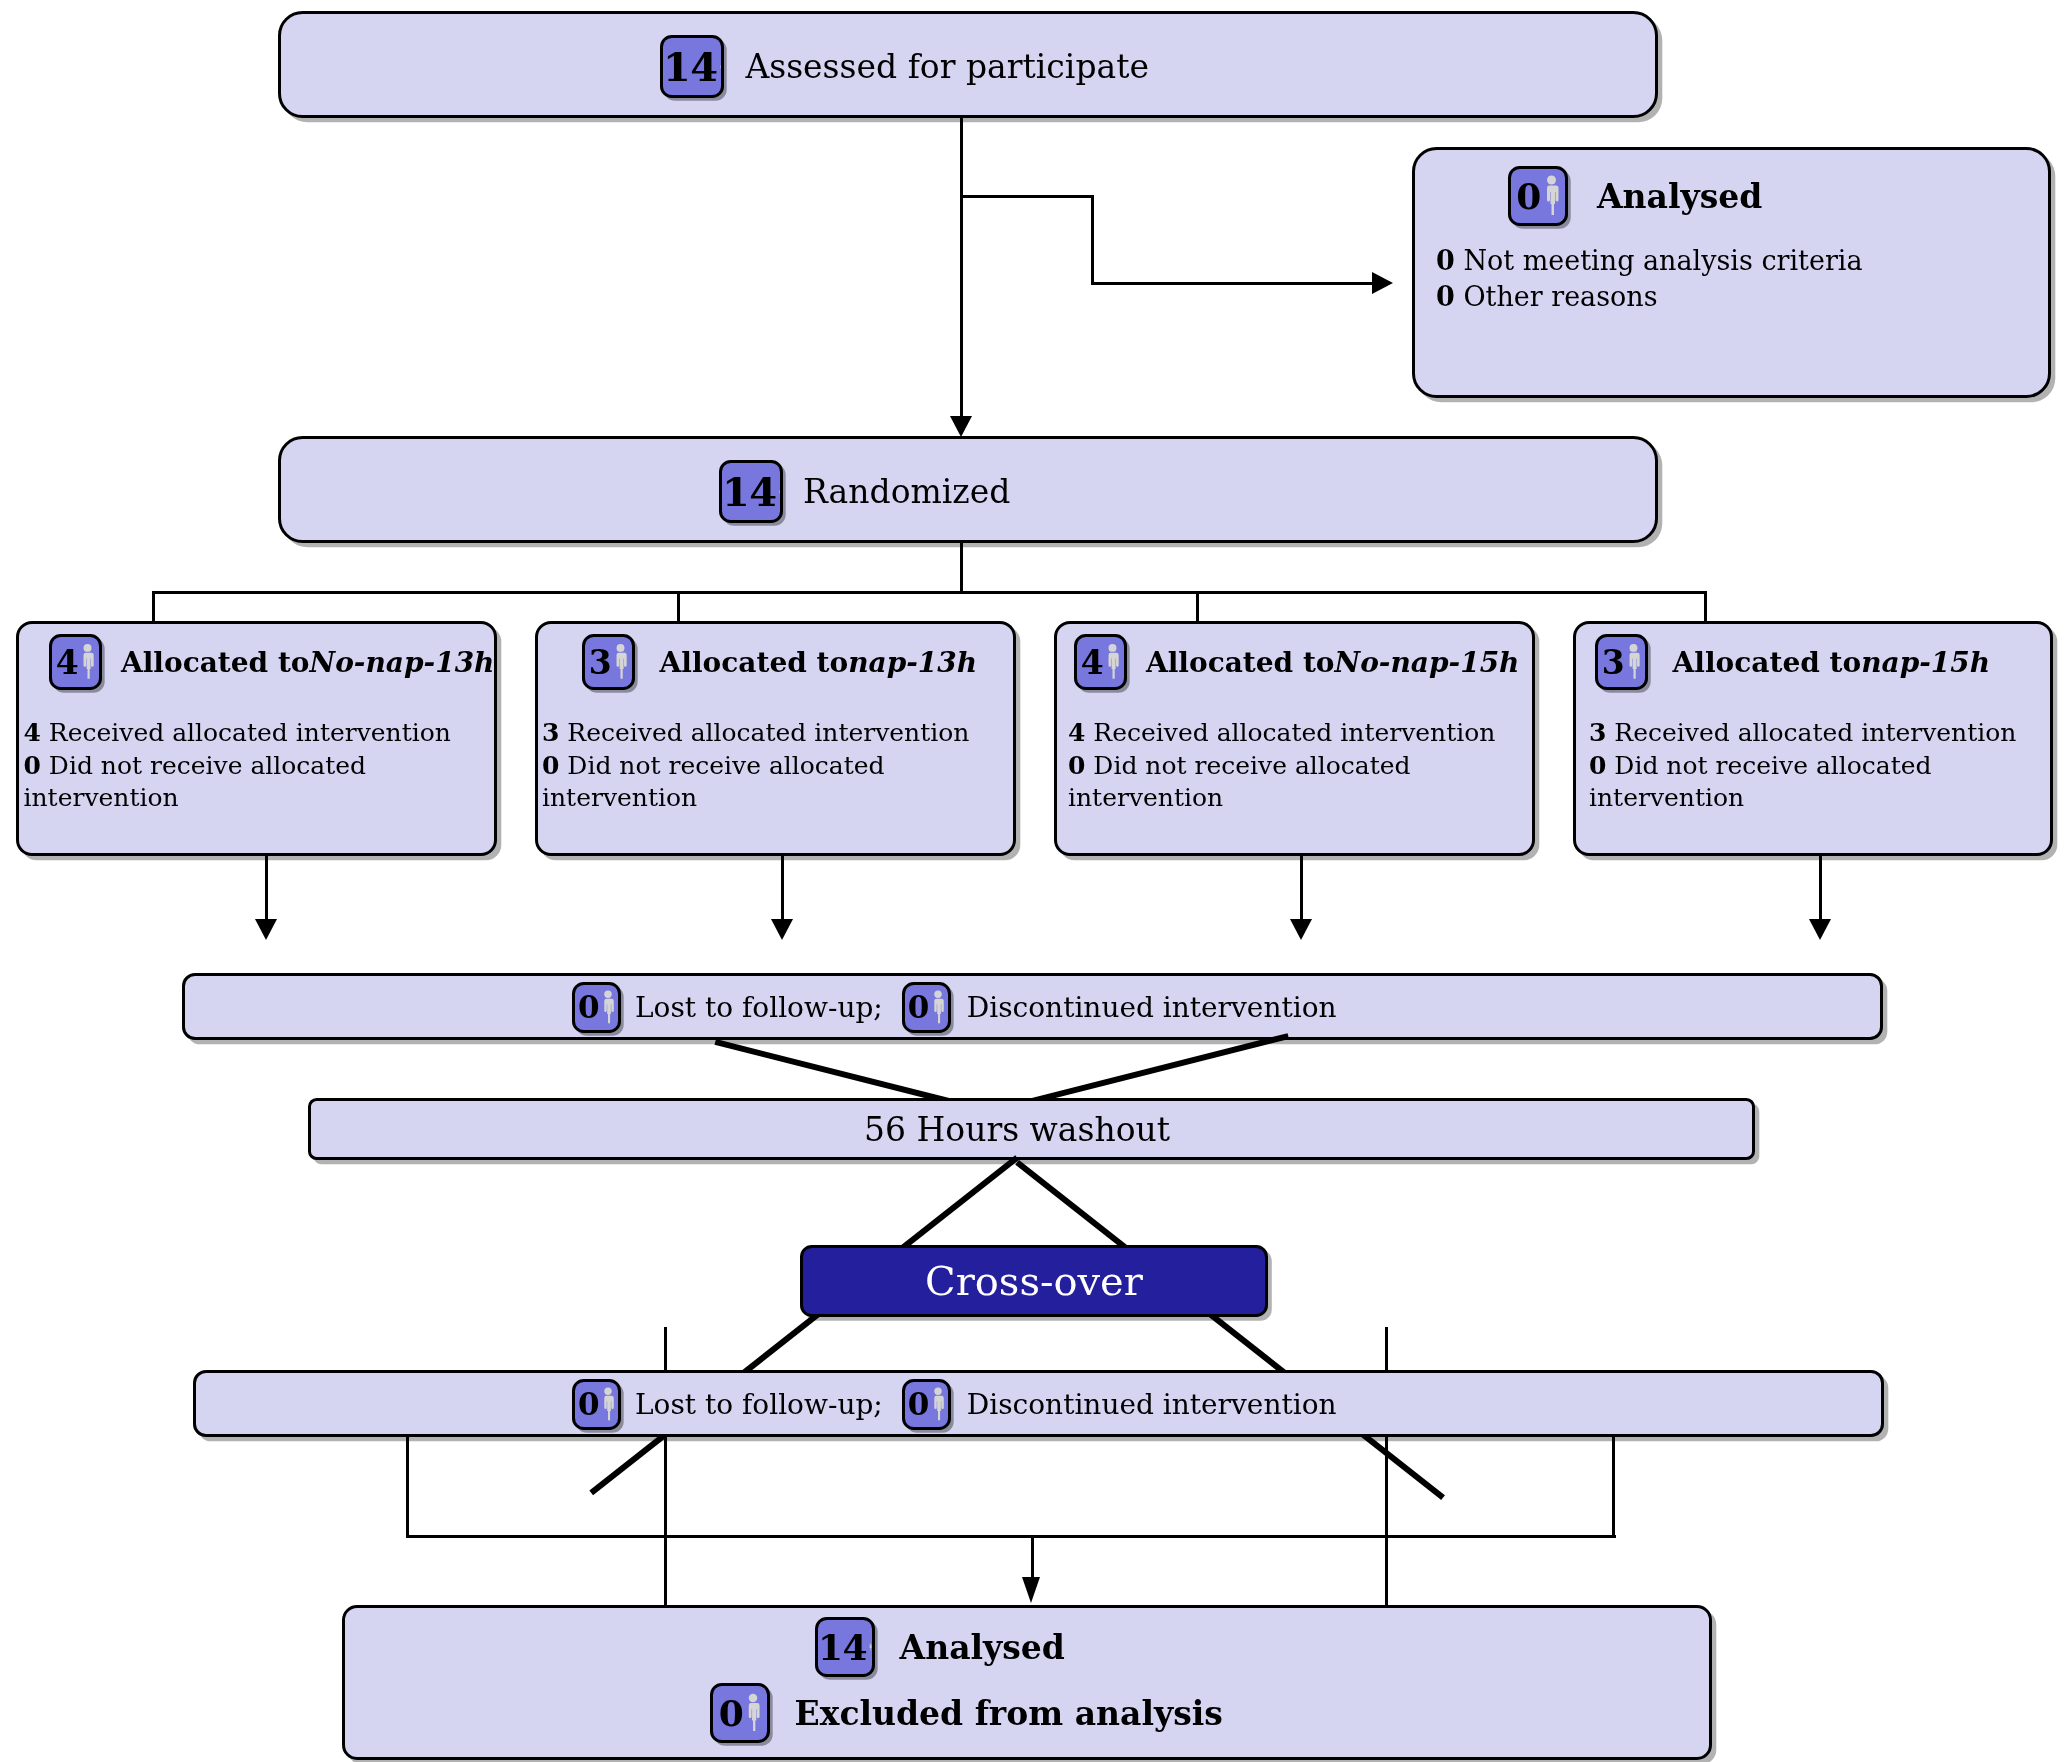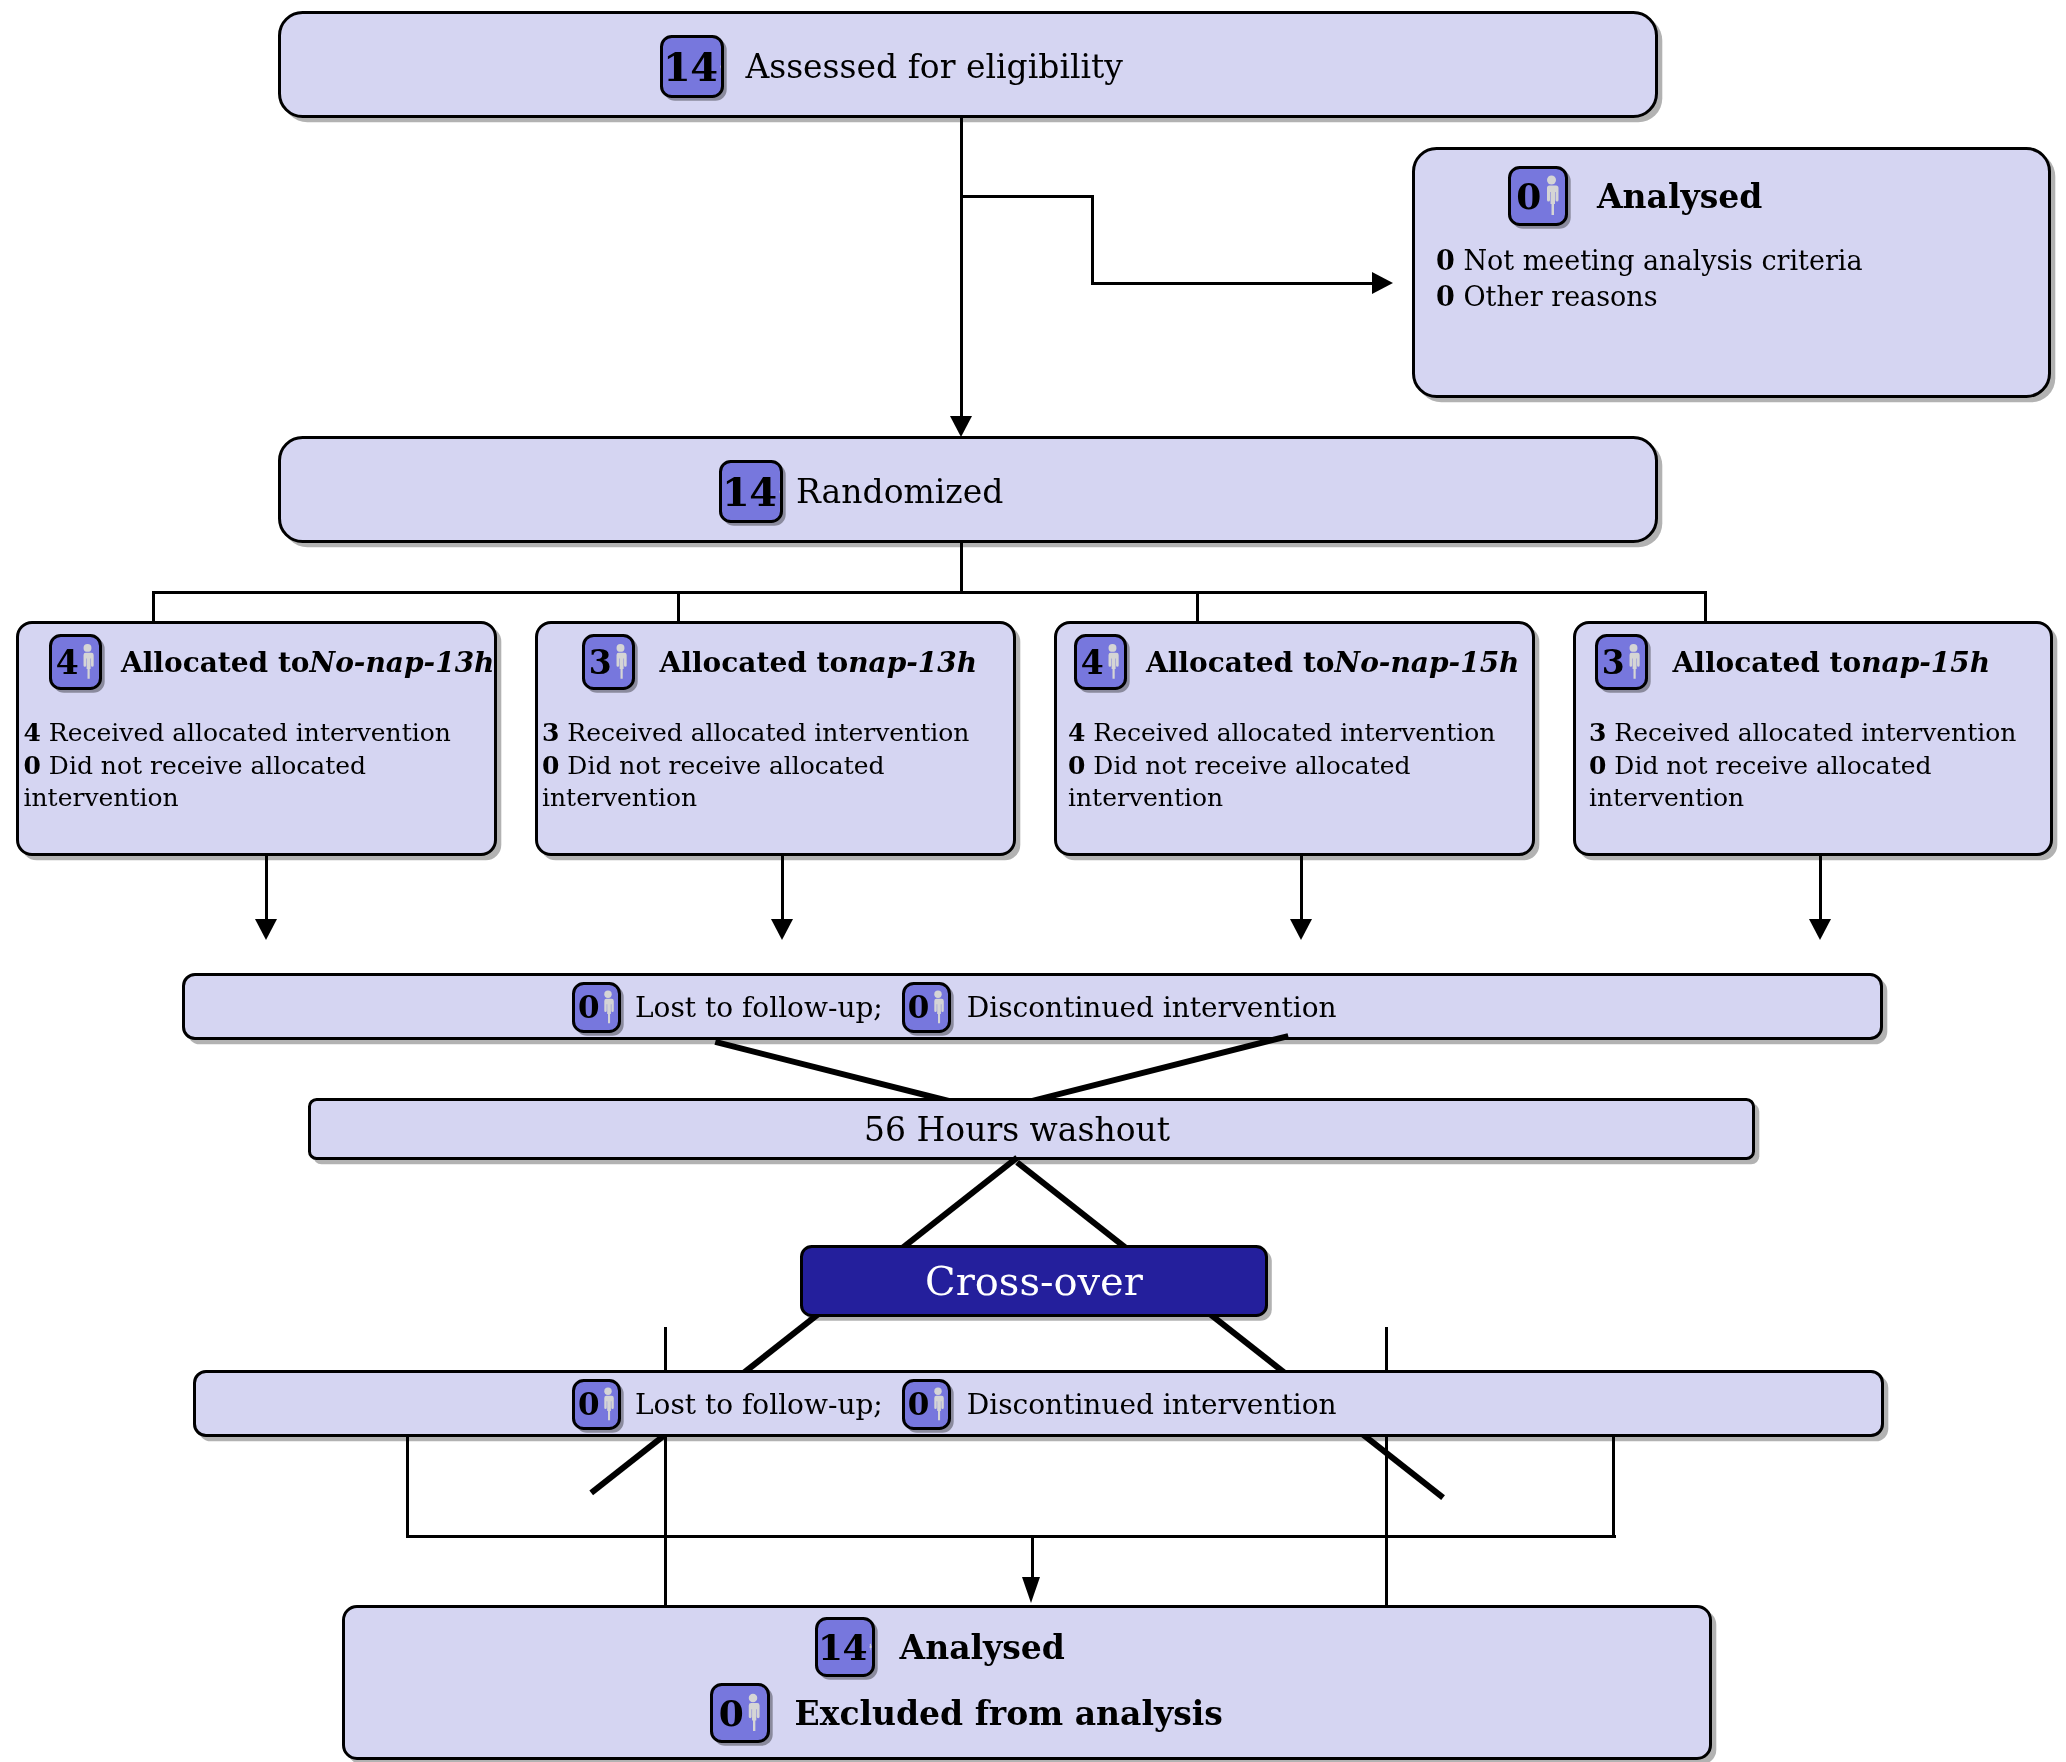--- a/index.html
+++ b/index.html
@@ -121,21 +121,21 @@
 
   <div class="box" style="left:278px;top:10.7px;width:1380px;height:107px;"></div>
   <div class="inline-row" style="left:660px;top:35px;">
     <span class="badge b-lg">
       <span class="num">14</span>
       <svg width="18" height="46" viewBox="0 0 34 86">
         <circle cx="17" cy="11" r="9" fill="#d5d5d5"></circle>
         <path d="M8 22 h18 a5 5 0 0 1 5 5 v24 a3 3 0 0 1 -6 0 v-16 h-1 v24 h-2 v22 h-5 v-22 h-2 v-24 h-1 v16 a3 3 0 0 1 -6 0 v-24 a5 5 0 0 1 5 -5 z" fill="#d5d5d5"></path>
       </svg>
     </span>
-    <span class="t-big" style="margin-left:21.4px;">Assessed for eligibility</span>
+    <span class="t-big" style="margin-left:21.4px;">Assessed for participate</span>
   </div>
 
   <div class="ln vln" style="left:960px;top:118px;height:313px;"></div>
   <div class="arrow-d" style="left:950px;top:416px;"></div>
 
   <div class="ln hln" style="left:960px;top:195px;width:134px;"></div>
   <div class="ln vln" style="left:1091px;top:195px;height:90px;"></div>
   <div class="ln hln" style="left:1091px;top:282px;width:284px;"></div>
   <div class="arrow-r" style="left:1372px;top:272px;"></div>
 
@@ -163,21 +163,21 @@
 
   <div class="box" style="left:278px;top:436px;width:1380px;height:107px;"></div>
   <div class="inline-row" style="left:719px;top:460px;">
     <span class="badge b-lg">
       <span class="num">14</span>
       <svg width="18" height="46" viewBox="0 0 34 86">
         <circle cx="17" cy="11" r="9" fill="#d5d5d5"></circle>
         <path d="M8 22 h18 a5 5 0 0 1 5 5 v24 a3 3 0 0 1 -6 0 v-16 h-1 v24 h-2 v22 h-5 v-22 h-2 v-24 h-1 v16 a3 3 0 0 1 -6 0 v-24 a5 5 0 0 1 5 -5 z" fill="#d5d5d5"></path>
       </svg>
     </span>
-    <span class="t-big" style="margin-left:13px;">Randomized</span>
+    <span class="t-big" style="margin-left:20px;">Randomized</span>
   </div>
 
   <div class="ln vln" style="left:960px;top:543px;height:51px;"></div>
   <div class="ln hln" style="left:152px;top:591px;width:1555px;"></div>
   <div class="ln vln" style="left:152px;top:591px;height:32px;"></div>
   <div class="ln vln" style="left:677px;top:591px;height:32px;"></div>
   <div class="ln vln" style="left:1196px;top:591px;height:32px;"></div>
   <div class="ln vln" style="left:1704px;top:591px;height:32px;"></div>
 
   <div class="box flat" style="left:16px;top:621px;width:481px;height:235px;"></div>

